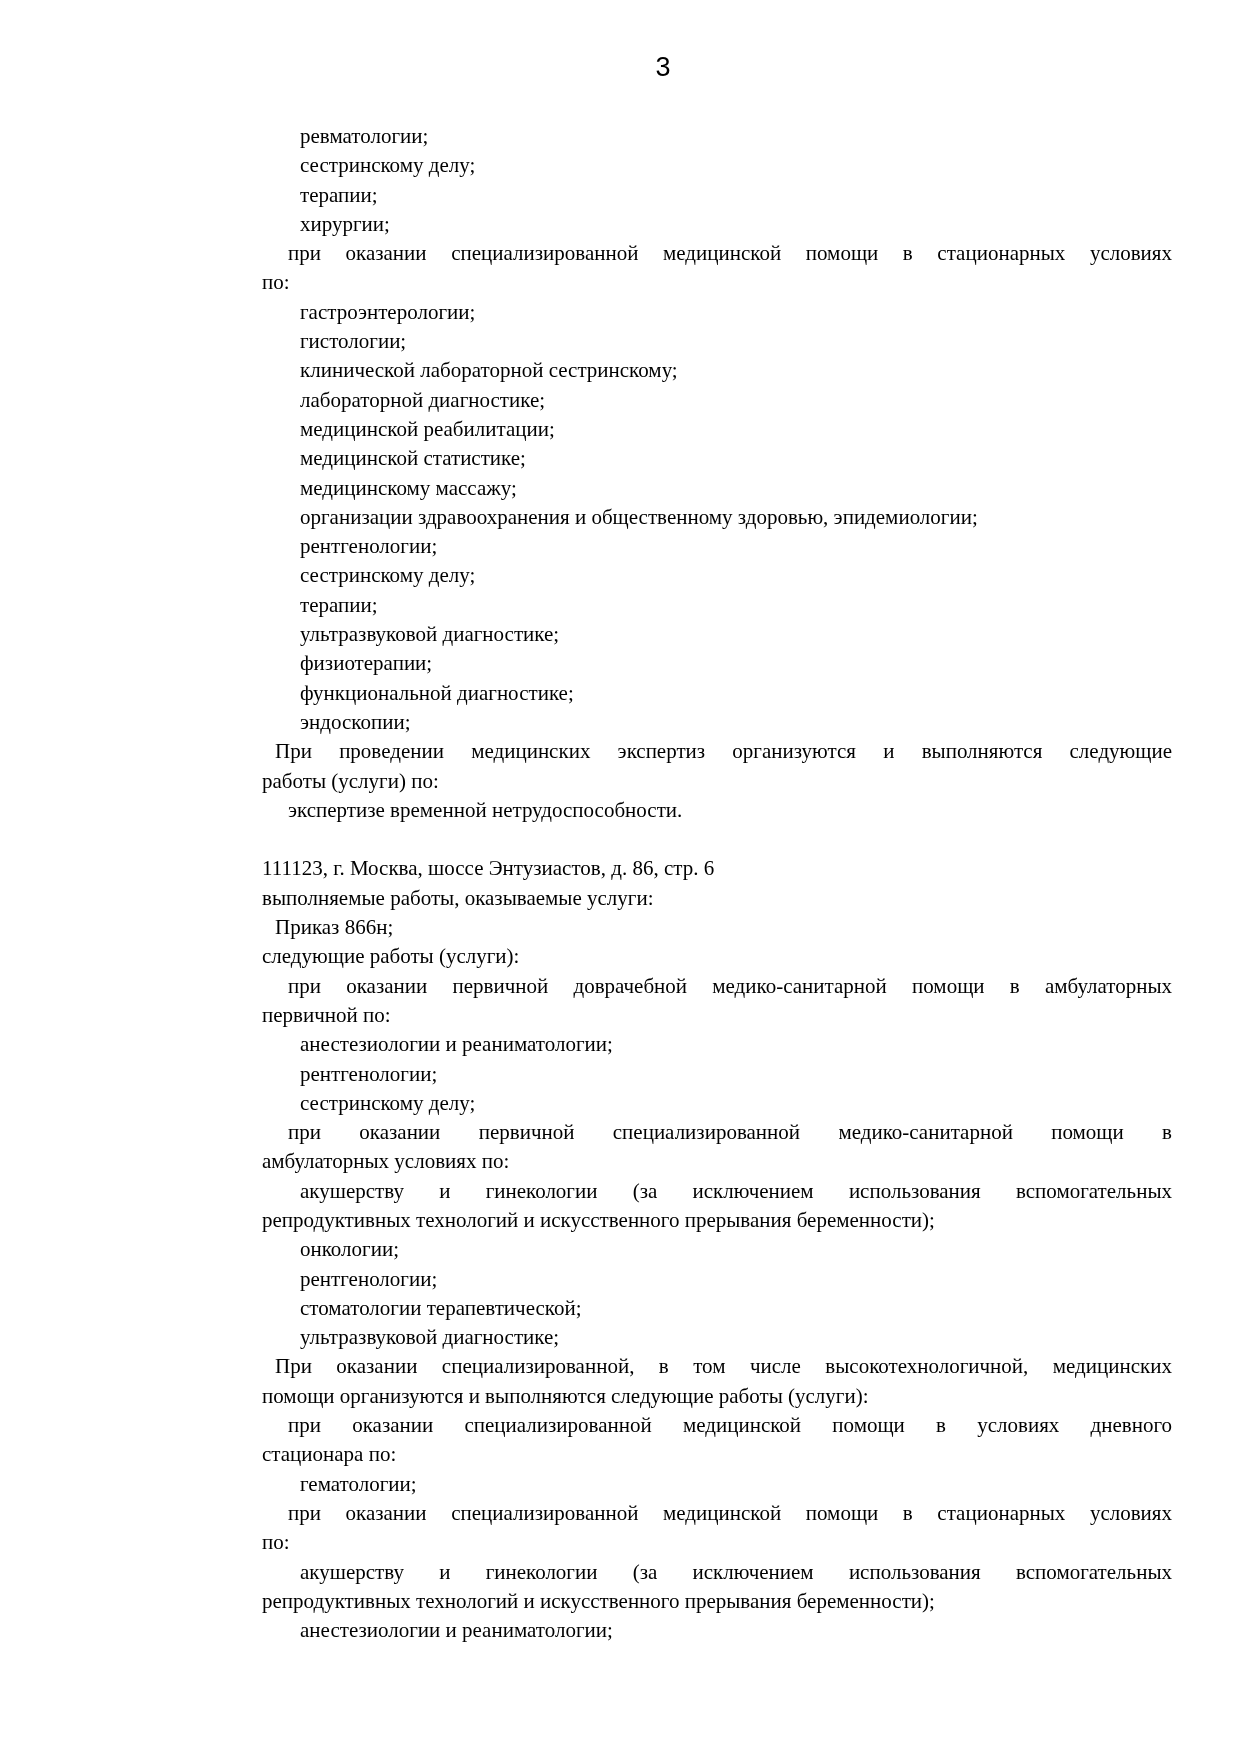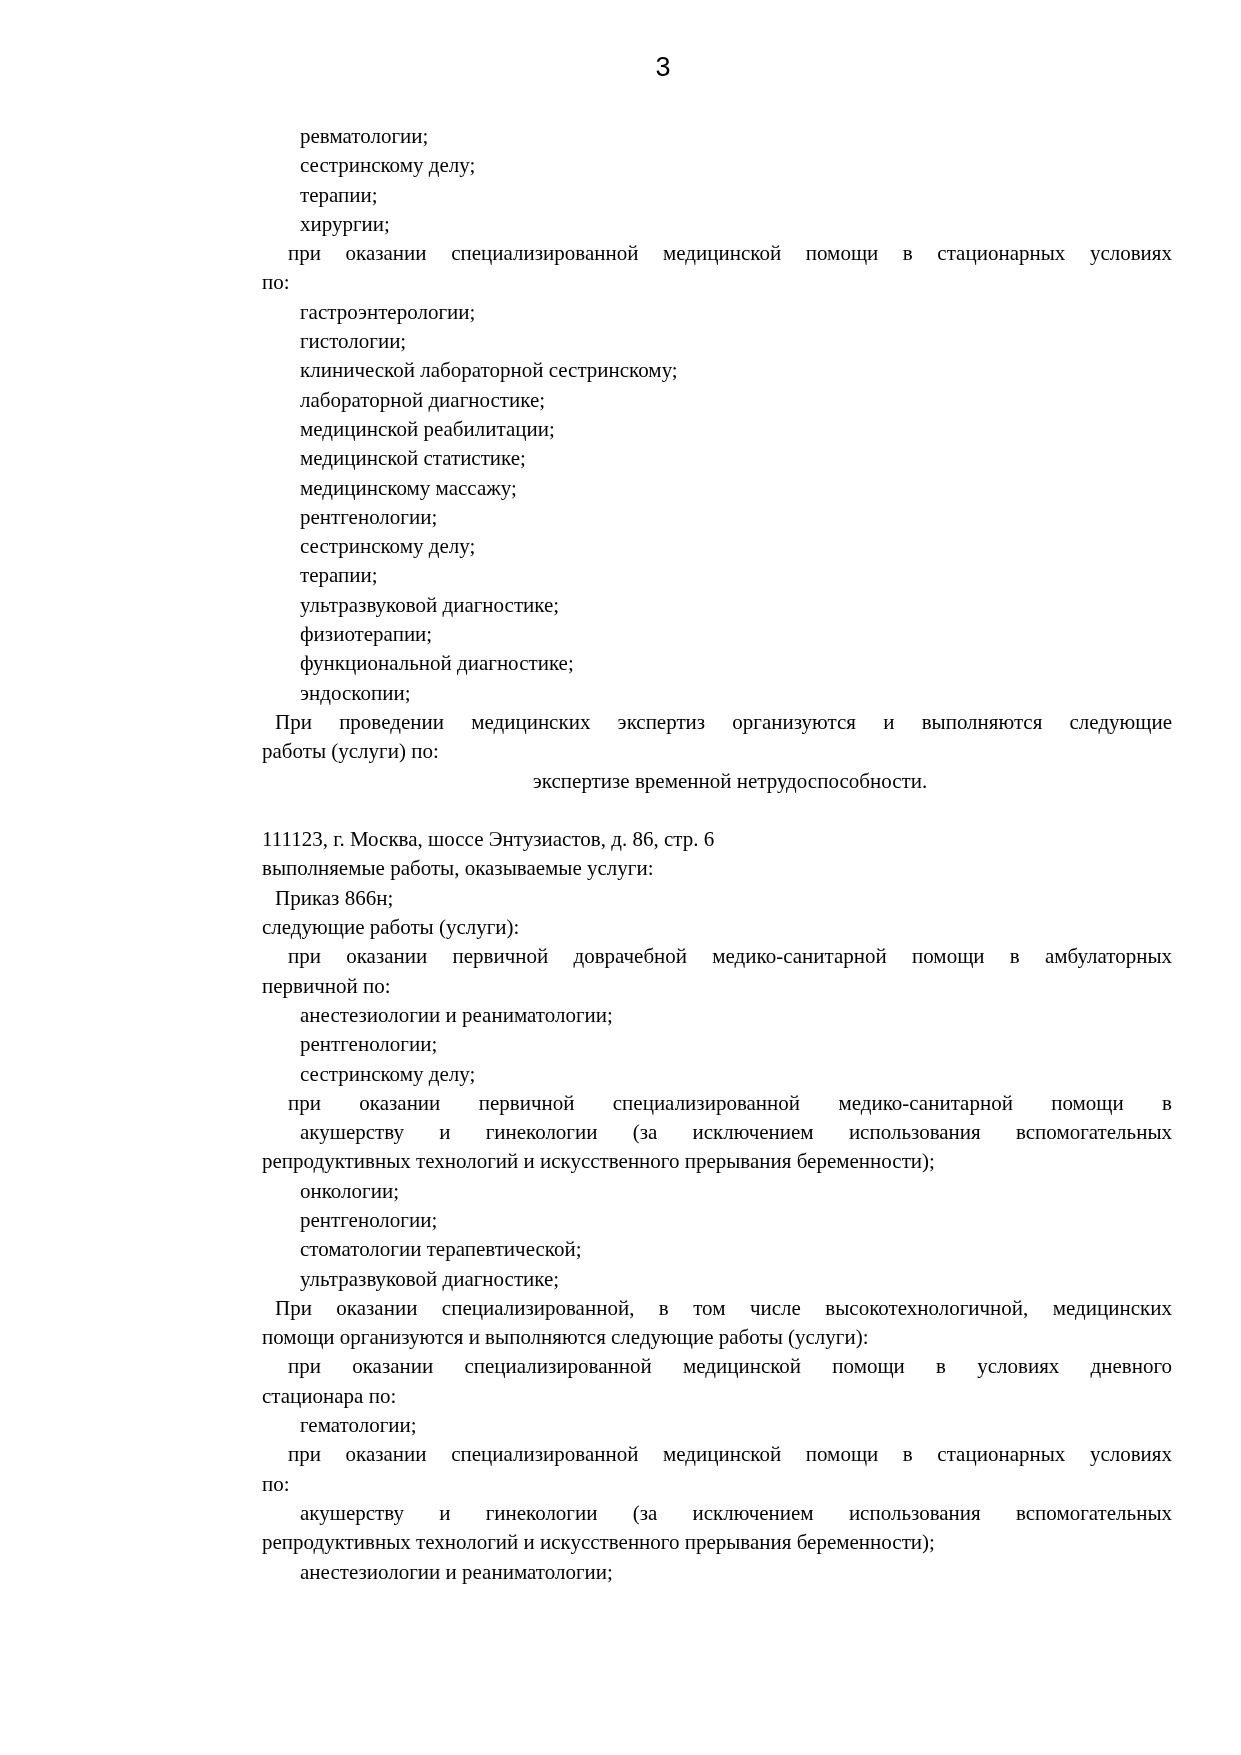--- a/index.html
+++ b/index.html
@@ -25,21 +25,21 @@
     position:absolute;
     top:122px;left:228px;width:944px;
   }
   .line{
     line-height:29.3px;
     height:29.3px;
     margin-left:34px;
   }
   .spacer{height:29.3px;}
   .ind1{padding-left:13px;}
-  .ind2{padding-left:26px;text-align:center;}
+  .ind2{padding-left:26px;}
   .ind3{padding-left:38px;}
   .stretch{
     text-align:justify;
     overflow:hidden;
   }
   .stretch::after{
     content:"";
     display:inline-block;
     width:100%;
     height:0;
@@ -57,20 +57,21 @@
       <div class="line ind3">хирургии;</div>
       <div class="line ind2 stretch">при оказании специализированной медицинской помощи в стационарных условиях</div>
       <div class="line">по:</div>
       <div class="line ind3">гастроэнтерологии;</div>
       <div class="line ind3">гистологии;</div>
       <div class="line ind3">клинической лабораторной сестринскому;</div>
       <div class="line ind3">лабораторной диагностике;</div>
       <div class="line ind3">медицинской реабилитации;</div>
       <div class="line ind3">медицинской статистике;</div>
       <div class="line ind3">медицинскому массажу;</div>
+      <div class="line ind3">организации здравоохранения и общественному здоровью, эпидемиологии;</div>
       <div class="line ind3">рентгенологии;</div>
       <div class="line ind3">сестринскому делу;</div>
       <div class="line ind3">терапии;</div>
       <div class="line ind3">ультразвуковой диагностике;</div>
       <div class="line ind3">физиотерапии;</div>
       <div class="line ind3">функциональной диагностике;</div>
       <div class="line ind3">эндоскопии;</div>
       <div class="line ind1 stretch">При проведении медицинских экспертиз организуются и выполняются следующие</div>
       <div class="line">работы (услуги) по:</div>
       <div class="line ind2">экспертизе временной нетрудоспособности.</div>
@@ -78,20 +79,21 @@
       <div class="line">111123, г. Москва, шоссе Энтузиастов, д. 86, стр. 6</div>
       <div class="line">выполняемые работы, оказываемые услуги:</div>
       <div class="line ind1">Приказ 866н;</div>
       <div class="line">следующие работы (услуги):</div>
       <div class="line ind2 stretch">при оказании первичной доврачебной медико-санитарной помощи в амбулаторных</div>
       <div class="line">первичной по:</div>
       <div class="line ind3">анестезиологии и реаниматологии;</div>
       <div class="line ind3">рентгенологии;</div>
       <div class="line ind3">сестринскому делу;</div>
       <div class="line ind2 stretch">при оказании первичной специализированной медико-санитарной помощи в</div>
+      <div class="line">амбулаторных условиях по:</div>
       <div class="line ind3 stretch">акушерству и гинекологии (за исключением использования вспомогательных</div>
       <div class="line">репродуктивных технологий и искусственного прерывания беременности);</div>
       <div class="line ind3">онкологии;</div>
       <div class="line ind3">рентгенологии;</div>
       <div class="line ind3">стоматологии терапевтической;</div>
       <div class="line ind3">ультразвуковой диагностике;</div>
       <div class="line ind1 stretch">При оказании специализированной, в том числе высокотехнологичной, медицинских</div>
       <div class="line">помощи организуются и выполняются следующие работы (услуги):</div>
       <div class="line ind2 stretch">при оказании специализированной медицинской помощи в условиях дневного</div>
       <div class="line">стационара по:</div>

